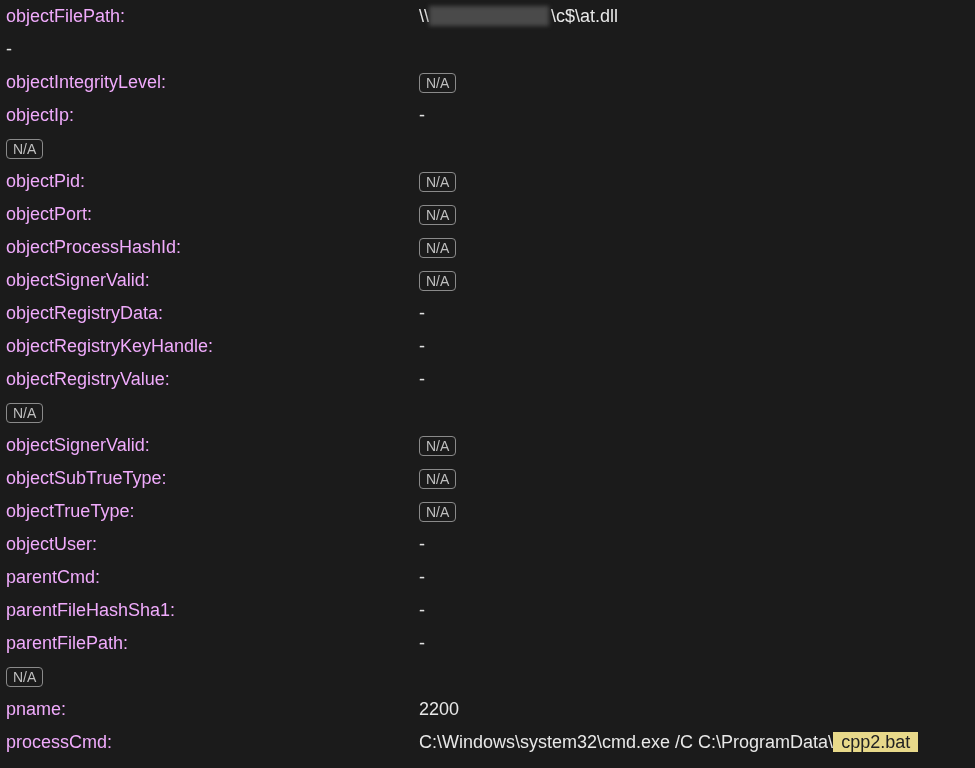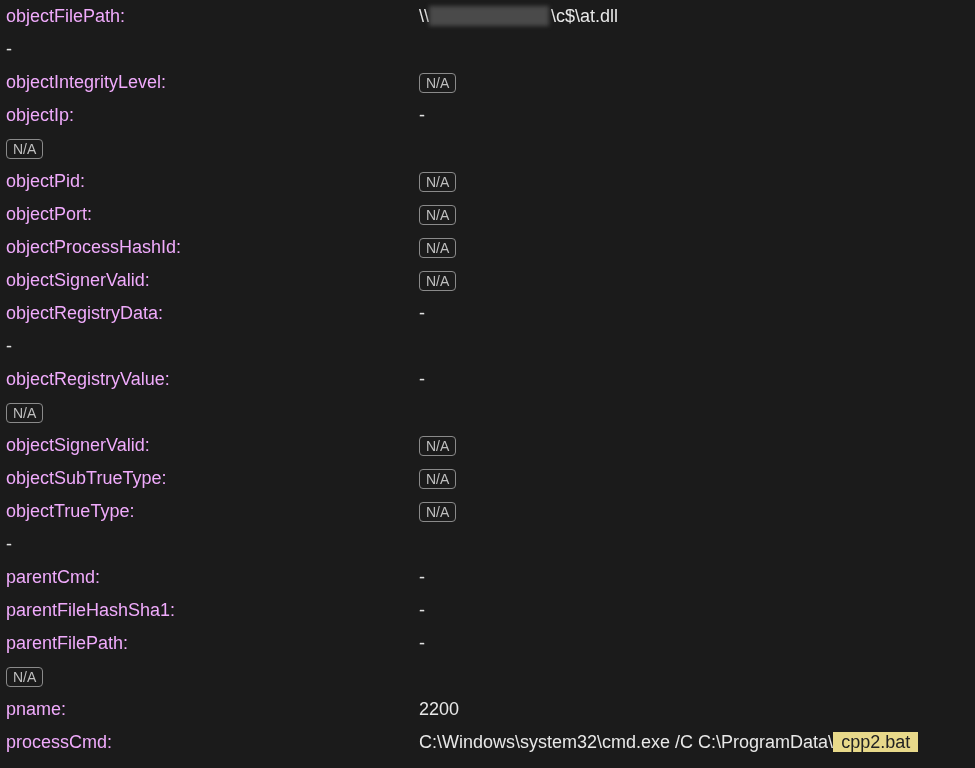--- a/index.html
+++ b/index.html
@@ -48,20 +48,21 @@
     </div>
     <div class="row">
       <div class="key">objectSignerValid:</div>
       <div class="val"><span class="na">N/A</span></div>
     </div>
     <div class="row">
       <div class="key">objectRegistryData:</div>
       <div class="val"><span class="dash">-</span></div>
     </div>
     <div class="row">
+      <div class="key">objectRegistryKeyHandle:</div>
       <div class="val"><span class="dash">-</span></div>
     </div>
     <div class="row">
       <div class="key">objectRegistryValue:</div>
       <div class="val"><span class="dash">-</span></div>
     </div>
     <div class="row">
       <div class="val"><span class="na">N/A</span></div>
     </div>
     <div class="row">
@@ -70,20 +71,21 @@
     </div>
     <div class="row">
       <div class="key">objectSubTrueType:</div>
       <div class="val"><span class="na">N/A</span></div>
     </div>
     <div class="row">
       <div class="key">objectTrueType:</div>
       <div class="val"><span class="na">N/A</span></div>
     </div>
     <div class="row">
+      <div class="key">objectUser:</div>
       <div class="val"><span class="dash">-</span></div>
     </div>
     <div class="row">
       <div class="key">parentCmd:</div>
       <div class="val"><span class="dash">-</span></div>
     </div>
     <div class="row">
       <div class="key">parentFileHashSha1:</div>
       <div class="val"><span class="dash">-</span></div>
     </div>

